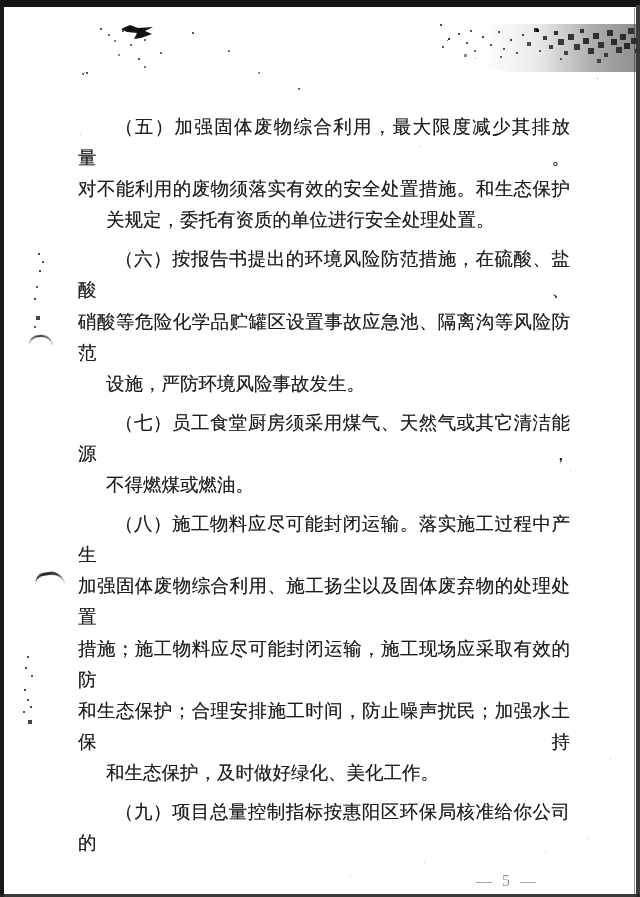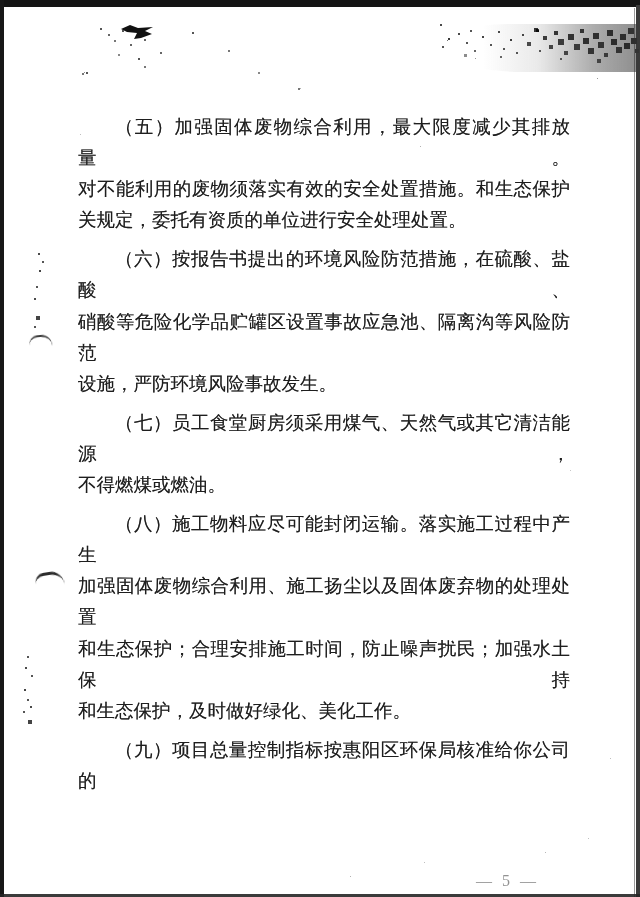--- a/index.html
+++ b/index.html
@@ -16,21 +16,21 @@
   .edge-right-inner{position:absolute;right:5px;top:8px;width:1px;height:889px;background:#9a9a9a;}
   
   .doc{
     position:absolute;left:78px;top:112px;width:492px;
     color:#1e1e1e;font-size:18.5px;line-height:31.1px;
     text-shadow:0 0 .5px rgba(25,25,25,.6);
   }
   .para{margin:0 0 8px 0;}
   .para .line:first-child{text-indent:2em;}
   .line{display:block;text-align:justify;text-align-last:justify;}
-  .line.last{text-align-last:left;}
+  .line.last{text-align-last:left;margin-left:28px;}
   
   .footer-num{
     position:absolute;left:476px;top:872px;width:70px;
     color:#6e6e6e;font-size:16px;letter-spacing:3px;opacity:.75;
     filter:blur(.3px);white-space:nowrap;
   }
   
   .blot{position:absolute;left:121px;top:22px;width:40px;height:20px;}
   .speckles-tl{position:absolute;left:100px;top:28px;width:2px;height:2px;background:#555;
     box-shadow:8px 6px 0 0 #666,14px 12px 0 0 #777,22px 2px 0 0 #555,30px 16px 0 0 #666,
@@ -109,20 +109,21 @@
       <span class="line">硝酸等危险化学品贮罐区设置事故应急池、隔离沟等风险防范</span>
       <span class="line last">设施，严防环境风险事故发生。</span>
     </p>
     <p class="para">
       <span class="line">（七）员工食堂厨房须采用煤气、天然气或其它清洁能源，</span>
       <span class="line last">不得燃煤或燃油。</span>
     </p>
     <p class="para">
       <span class="line">（八）施工物料应尽可能封闭运输。落实施工过程中产生</span>
       <span class="line">加强固体废物综合利用、施工扬尘以及固体废弃物的处理处置</span>
+      <span class="line">措施；施工物料应尽可能封闭运输，施工现场应采取有效的防</span>
       <span class="line">和生态保护；合理安排施工时间，防止噪声扰民；加强水土保持</span>
       <span class="line last">和生态保护，及时做好绿化、美化工作。</span>
     </p>
     <p class="para">
       <span class="line">（九）项目总量控制指标按惠阳区环保局核准给你公司的</span>
     </p>
   </div>
 
 <div class="footer-num">— 5 —</div>
 

